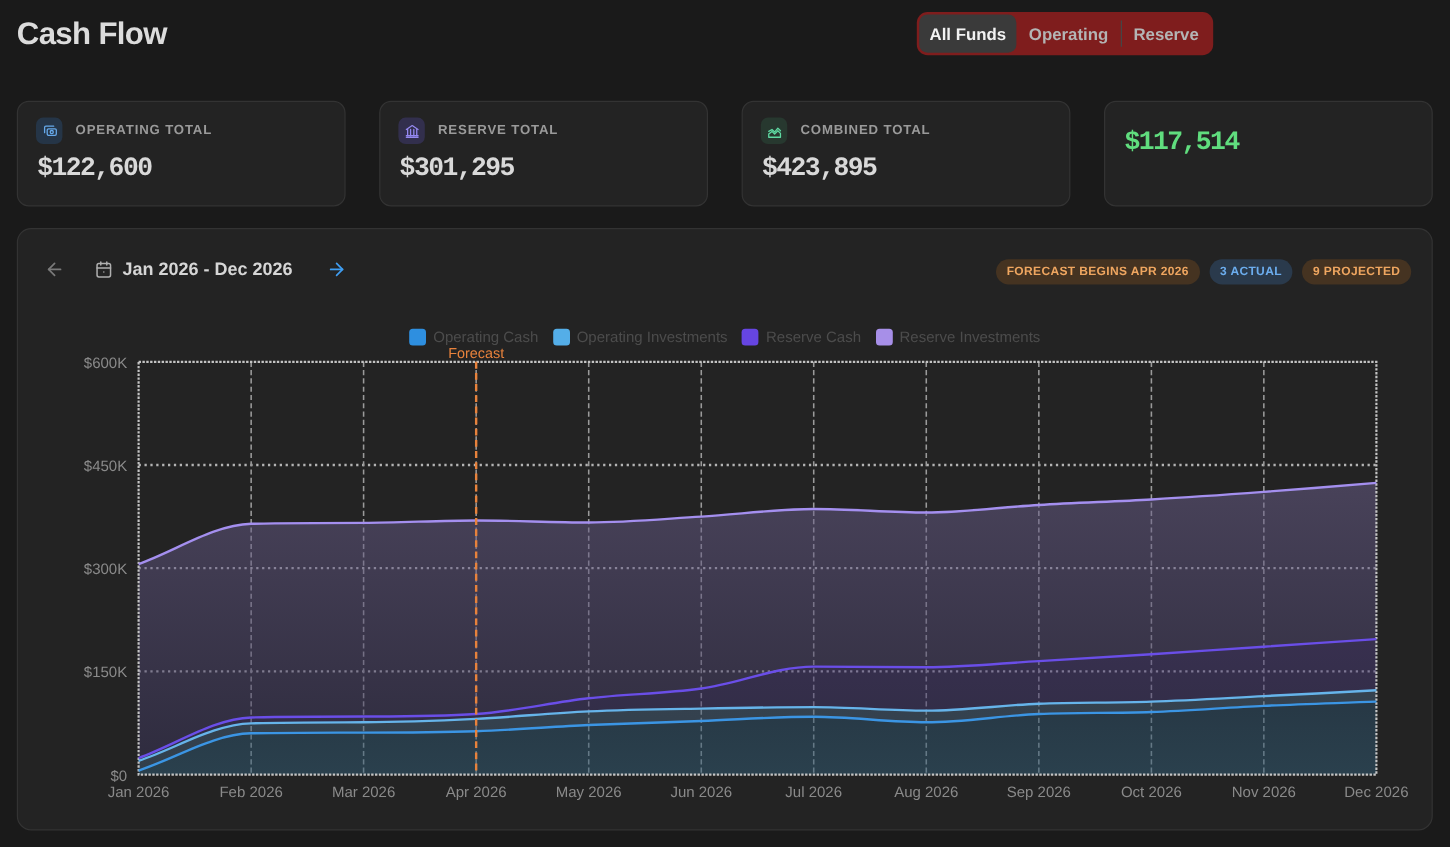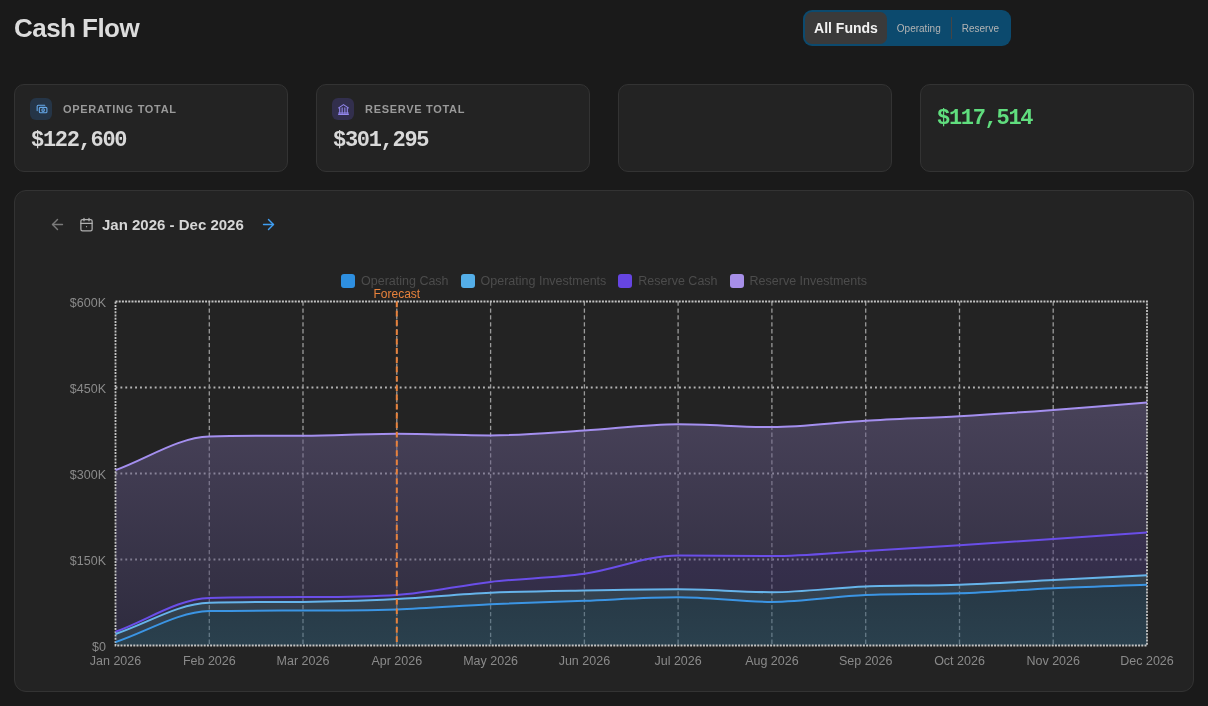--- a/index.html
+++ b/index.html
@@ -1,30 +1,30 @@
 <!DOCTYPE html>
 <html><head><meta charset="utf-8">
 <style>
 * { margin:0; padding:0; box-sizing:border-box; }
 html,body { width:1208px; height:706px; background:#1a1a1a; font-family:"Liberation Sans",sans-serif; overflow:hidden; }
 .page { position:relative; width:1025px; height:706px; }
 h1 { position:absolute; left:14px; top:13px; font-size:26px; font-weight:700; color:#dcdcdc; letter-spacing:-0.55px; }
 .sub { position:absolute; left:14px; top:46px; font-size:14.5px; color:#9a9a9a; }
-.seg { position:absolute; right:14px; top:10px; height:36px; background:#0c4a6e; border-radius:9px; display:flex; align-items:center; padding:2px; }
+.seg { position:absolute; right:14px; top:10px; height:36px; background:#7f1d1d; border-radius:9px; display:flex; align-items:center; padding:2px; }
 .seg .on { background:#3a3a3a; color:#f2f2f2; border-radius:7px; height:32px; padding:0 9px; display:flex; align-items:center; font-size:14px; font-weight:600; }
-.seg .off { color:#b4b4b4; font-size:10px; padding:0 10px; }
+.seg .off { color:#b4b4b4; font-size:14px; padding:0 10px;font-weight:bold; }
 .seg .div { width:1px; height:22px; background:#454545; }
 .cards { position:absolute; left:14px; top:84px; width:1180px; display:grid; grid-template-columns:repeat(4,1fr); gap:28px; }
 .card { background:#232323; border:1px solid #333333; border-radius:10px; height:88px; padding:13px 15px; }
 .card-top { display:flex; align-items:center; gap:11px; }
 .cicon { width:22px; height:22px; border-radius:6px; display:flex; align-items:center; justify-content:center; }
 .clabel { font-size:11px; font-weight:700; color:#9a9a9a; letter-spacing:0.7px; }
 .cval { margin-top:8px; margin-left:1px; font-family:"Liberation Mono",monospace; font-size:22px; font-weight:700; letter-spacing:-1.3px; }
 .panel { position:absolute; left:14px; top:190px; width:1180px; height:502px; background:#232323; border:1px solid #333333; border-radius:12px; }
-.nav { position:absolute; left:34px; top:25px; display:flex; align-items:flex-end; gap:10px; }
+.nav { position:absolute; left:22px; top:25px; display:flex; align-items:flex-end; gap:22px; }
 .range { font-size:15px; font-weight:700; color:#d6d6d6; display:flex; align-items:center; gap:8px; margin:0 6px 0 3px; }
 .badges { position:absolute; right:17px; top:25px; display:flex; gap:8px; align-items:center; }
 .pill { height:21px; border-radius:11px; display:flex; align-items:center; padding:0 9px; font-size:10px; font-weight:700; letter-spacing:0.3px; }
 .pill.o { background:#453321; color:#efa660; }
 .pill.b { background:#2a3a4c; color:#6cadee; }
 .legend { position:absolute; left:0; top:83px; width:100%; display:flex; justify-content:center; gap:12px; }
 .litem { display:flex; align-items:flex-start; gap:6px; font-size:12.5px; color:#4c4c4c; }
 .sw { width:14px; height:14px; border-radius:3px; display:inline-block; }
 .tick { fill:#8a8a8a; font-size:12.5px; font-family:"Liberation Sans",sans-serif; }
 </style></head>
@@ -59,40 +59,55 @@
               <path d="M5 9v10M9.5 9v10M14.5 9v10M19 9v10"></path>
               <path d="M3 21h18"></path>
               <path d="M3 18.5h18"></path>
             </svg>
           </span>
           <span class="clabel">RESERVE TOTAL</span>
         </div>
 <div class="cval" style="color:#d9d9d9">$301,295</div>
 </div>
       <div class="card">
+<div class="card-top">
+          <span class="cicon" style="background:#27382f">
+            <svg viewBox="0 0 24 24" fill="none" stroke="#5fd9a2" stroke-width="2" stroke-linecap="round" stroke-linejoin="round" width="13" height="13">
+              <path d="M3 12l5-3 4 4 5-6 4 4"></path>
+              <path d="M3 21v-5l5-4 4 4 5-5 4 4v6z"></path>
+            </svg>
+          </span>
+          <span class="clabel">COMBINED TOTAL</span>
+        </div>
+<div class="cval" style="color:#d9d9d9">$423,895</div>
 </div>
       <div class="card">
 <div class="cval" style="color:#60dd7e">$117,514</div>
 </div>
     </div>
 <div class="panel">
 <div class="nav">
         <svg viewBox="0 0 24 24" fill="none" stroke="#7a7a7a" stroke-width="2" stroke-linecap="round" stroke-linejoin="round" width="17" height="17">
           <path d="M19 12H5"></path>
           <path d="M12 19l-7-7 7-7"></path>
         </svg>
         <span class="range"><svg viewBox="0 0 24 24" fill="none" stroke="#b0b0b0" stroke-width="2" stroke-linecap="round" stroke-linejoin="round" width="15" height="15">
             <rect x="3" y="4" width="18" height="18" rx="2.5"></rect>
             <path d="M16 2v4M8 2v4M3 10h18"></path>
             <path d="M12 15.5h.01"></path>
           </svg>Jan 2026 - Dec 2026</span>
         <svg viewBox="0 0 24 24" fill="none" stroke="#3f9ef2" stroke-width="2" stroke-linecap="round" stroke-linejoin="round" width="17" height="17">
           <path d="M5 12h14"></path>
           <path d="M12 5l7 7-7 7"></path>
         </svg>
+      </div>
+<div class="badges">
+        <div class="pill o">FORECAST BEGINS APR 2026</div>
+        <div class="pill b">3 ACTUAL</div>
+        <div class="pill o">9 PROJECTED</div>
       </div>
 <div class="legend">
 <div class="litem"><span class="sw" style="background:#2e8fe0"></span>Operating Cash</div>
 <div class="litem"><span class="sw" style="background:#54aee8"></span>Operating Investments</div>
 <div class="litem"><span class="sw" style="background:#6645e2"></span>Reserve Cash</div>
 <div class="litem"><span class="sw" style="background:#a78fe8"></span>Reserve Investments</div>
 </div>
 <svg width="1180" height="502" viewBox="0 0 1180 502" style="position:absolute;left:0;top:0;">
 <defs>
 <linearGradient id="g1" x1="0" y1="0" x2="0" y2="1">

